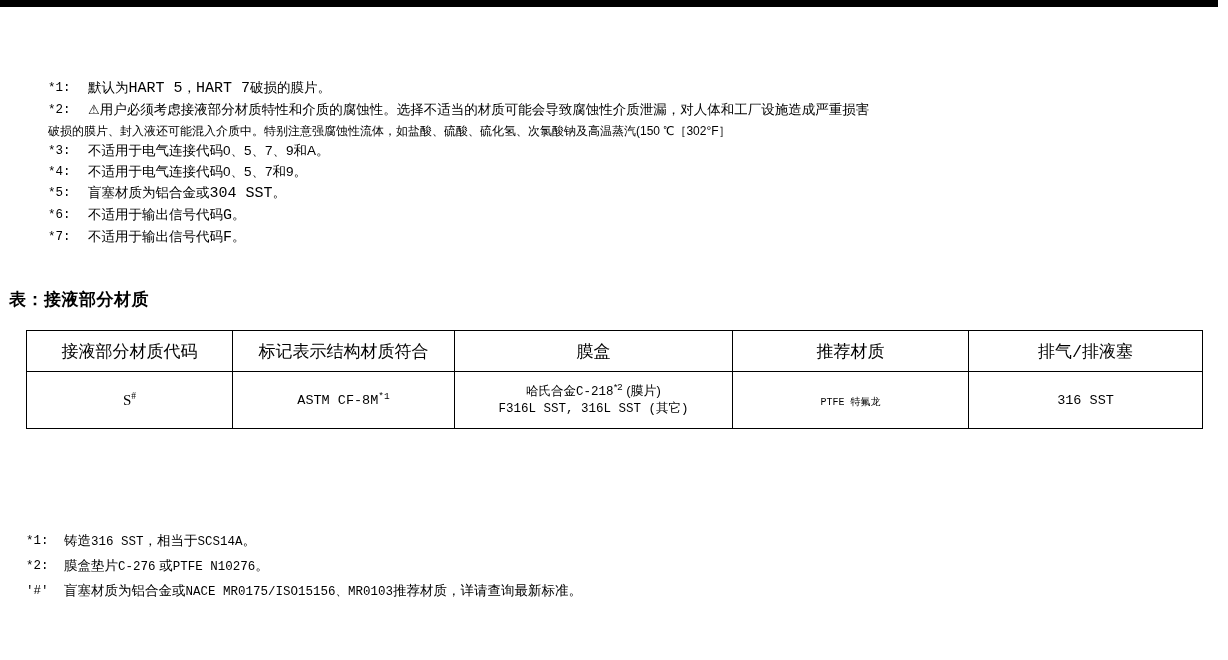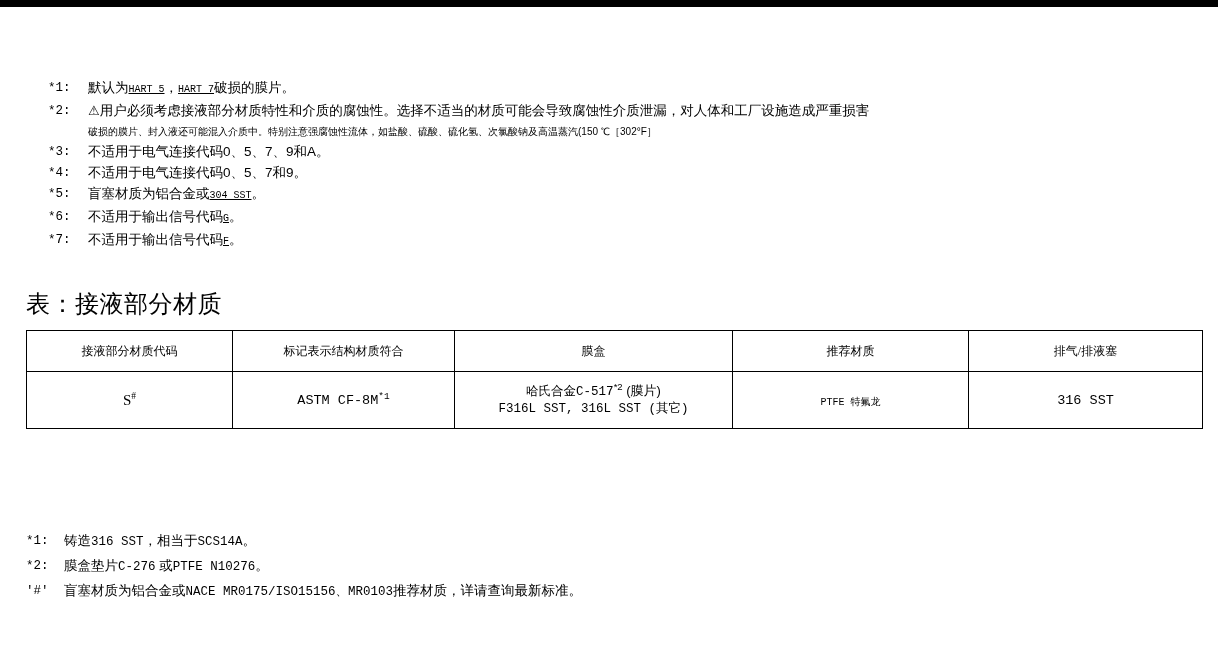--- a/index.html
+++ b/index.html
@@ -52,42 +52,40 @@
     font-size: 12.5px;
     letter-spacing: 0;
   }
   .note-text {
     flex: 1 1 auto;
     font-family: "Liberation Sans", sans-serif;
     font-size: 13.5px;
   }
   .note-text .mono {
     font-family: "Liberation Mono", monospace;
-    font-size: 10px;
-    text-decoration: underline;
+    font-size: 15px;
   }
   .note-cont {
-    margin-left: 40px;
-    font-family: "Liberation Sans", sans-serif;
-    font-size: 10px;
+    font-family: "Liberation Sans", sans-serif;
+    font-size: 12px;
     line-height: 20px;
   }
   .warn-glyph {
     display: inline-block;
     font-size: 13px;
     line-height: 13px;
   }
 
   .section-title {
     position: absolute;
-    left: 26px;
+    left: 9px;
     top: 288px;
     font-family: "Liberation Sans", sans-serif;
-    font-weight: normal;
-    font-size: 24px;
+    font-weight: bold;
+    font-size: 17px;
     letter-spacing: 0.5px;
   }
 
   table.matrix {
     position: absolute;
     left: 26px;
     top: 330px;
     width: 1176px;
     border-collapse: collapse;
     table-layout: fixed;
@@ -95,24 +93,24 @@
   table.matrix td, table.matrix th {
     border: 1px solid #000000;
     padding: 0;
     text-align: center;
     vertical-align: middle;
     font-weight: normal;
   }
   .hdr-cell {
     height: 40px;
     font-family: "Liberation Sans", sans-serif;
-    font-size: 12px;
+    font-size: 17px;
   }
   .hdr-cell.serif {
-    font-family: Liberation Serif, serif;
+    font-family: Liberation Mono, monospace;
   }
   .body-cell {
     height: 56px;
     font-size: 15px;
   }
   .code-cell {
     font-family: "Liberation Serif", serif;
     font-size: 15px;
   }
   .mono-cell {
@@ -227,21 +225,21 @@
       <th class="hdr-cell">膜盒</th>
       <th class="hdr-cell">推荐材质</th>
       <th class="hdr-cell serif">排气/排液塞</th>
     </tr>
   </thead>
   <tbody>
     <tr>
       <td class="body-cell code-cell"><span>S</span><sup>#</sup></td>
       <td class="body-cell mono-cell"><span>ASTM CF-8M</span><sup>*1</sup></td>
       <td class="body-cell cell-mix">
-        <div><span class="mono">哈氏合金C-517</span><sup>*2</sup><span> (膜片)</span></div>
+        <div><span class="mono">哈氏合金C-218</span><sup>*2</sup><span> (膜片)</span></div>
         <div><span class="mono">F316L SST, 316L SST (其它)</span></div>
       </td>
       <td class="body-cell"><span class="mono" style="font-family:'Liberation Mono',monospace;font-size:10px;">PTFE 特氟龙</span></td>
       <td class="body-cell mono-cell">316 SST</td>
     </tr>
   </tbody>
 </table>
 
 <div class="notes-bottom">
 

